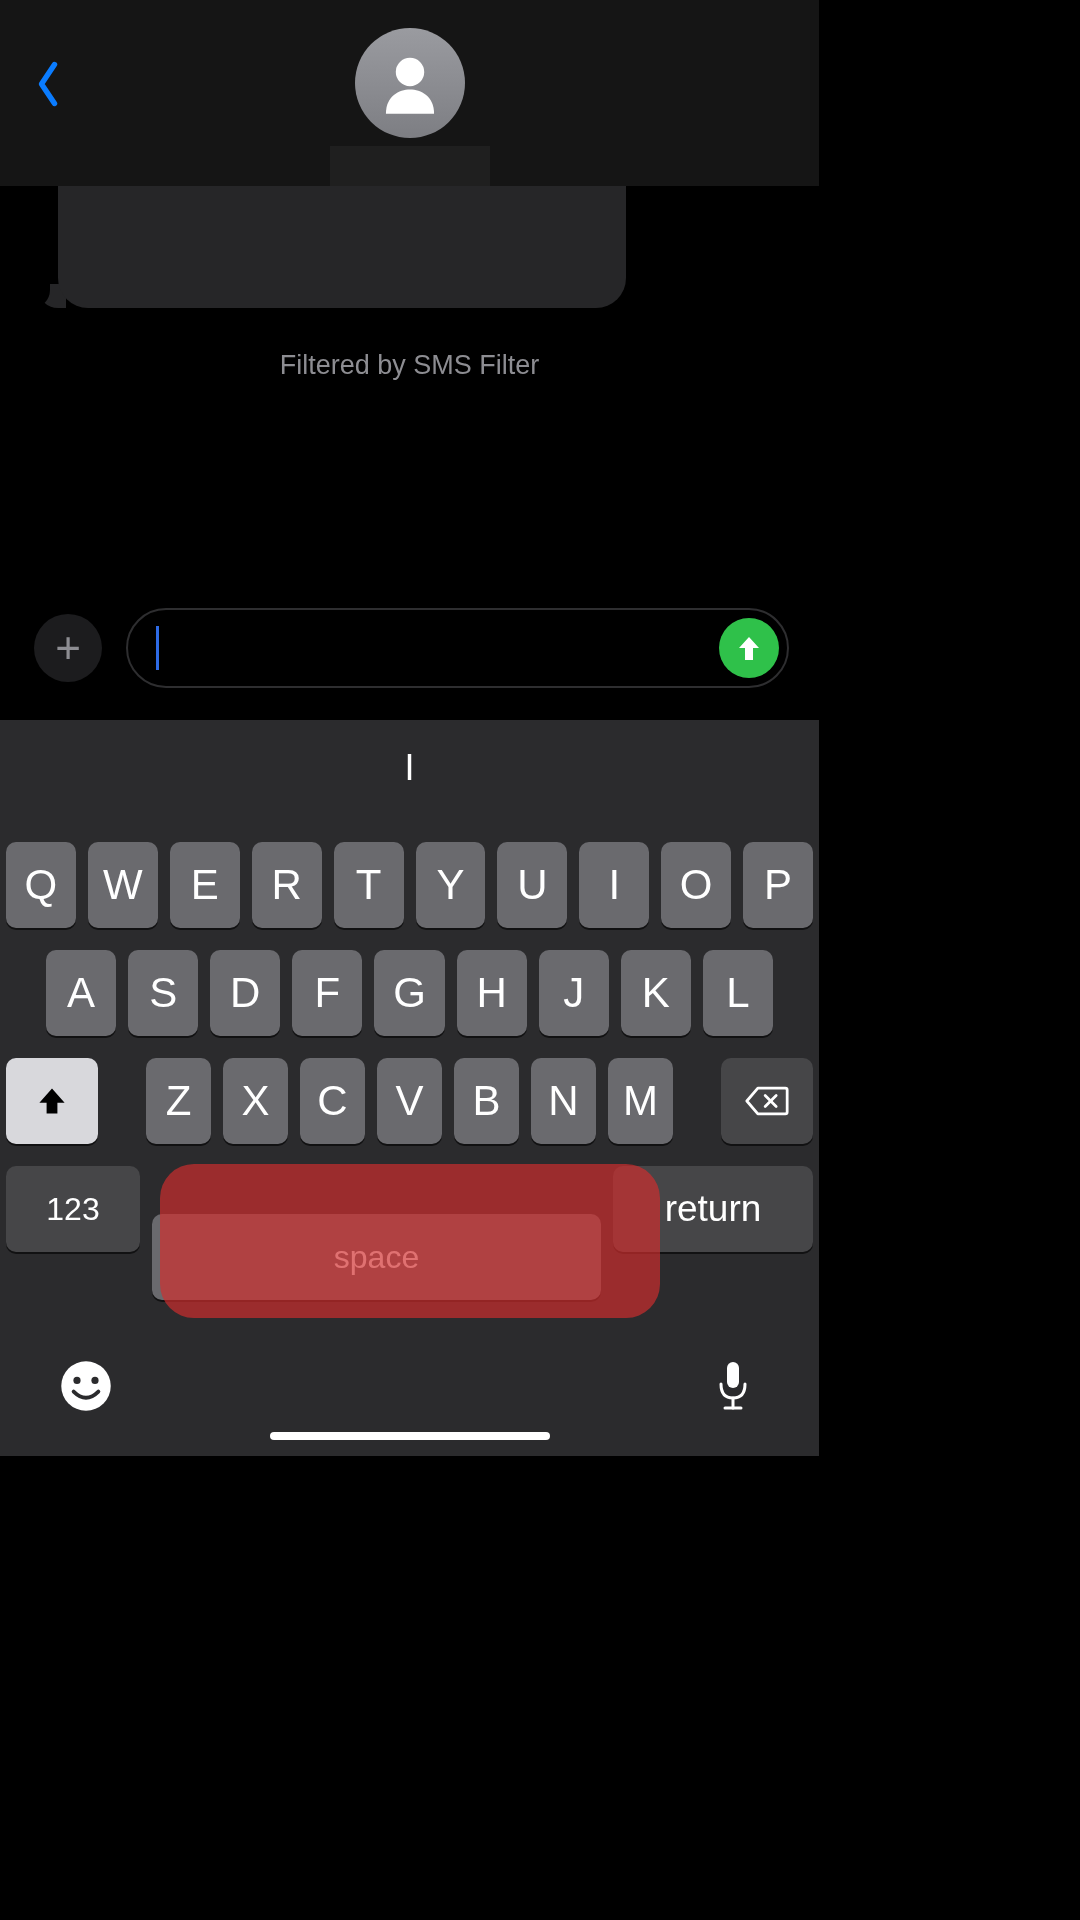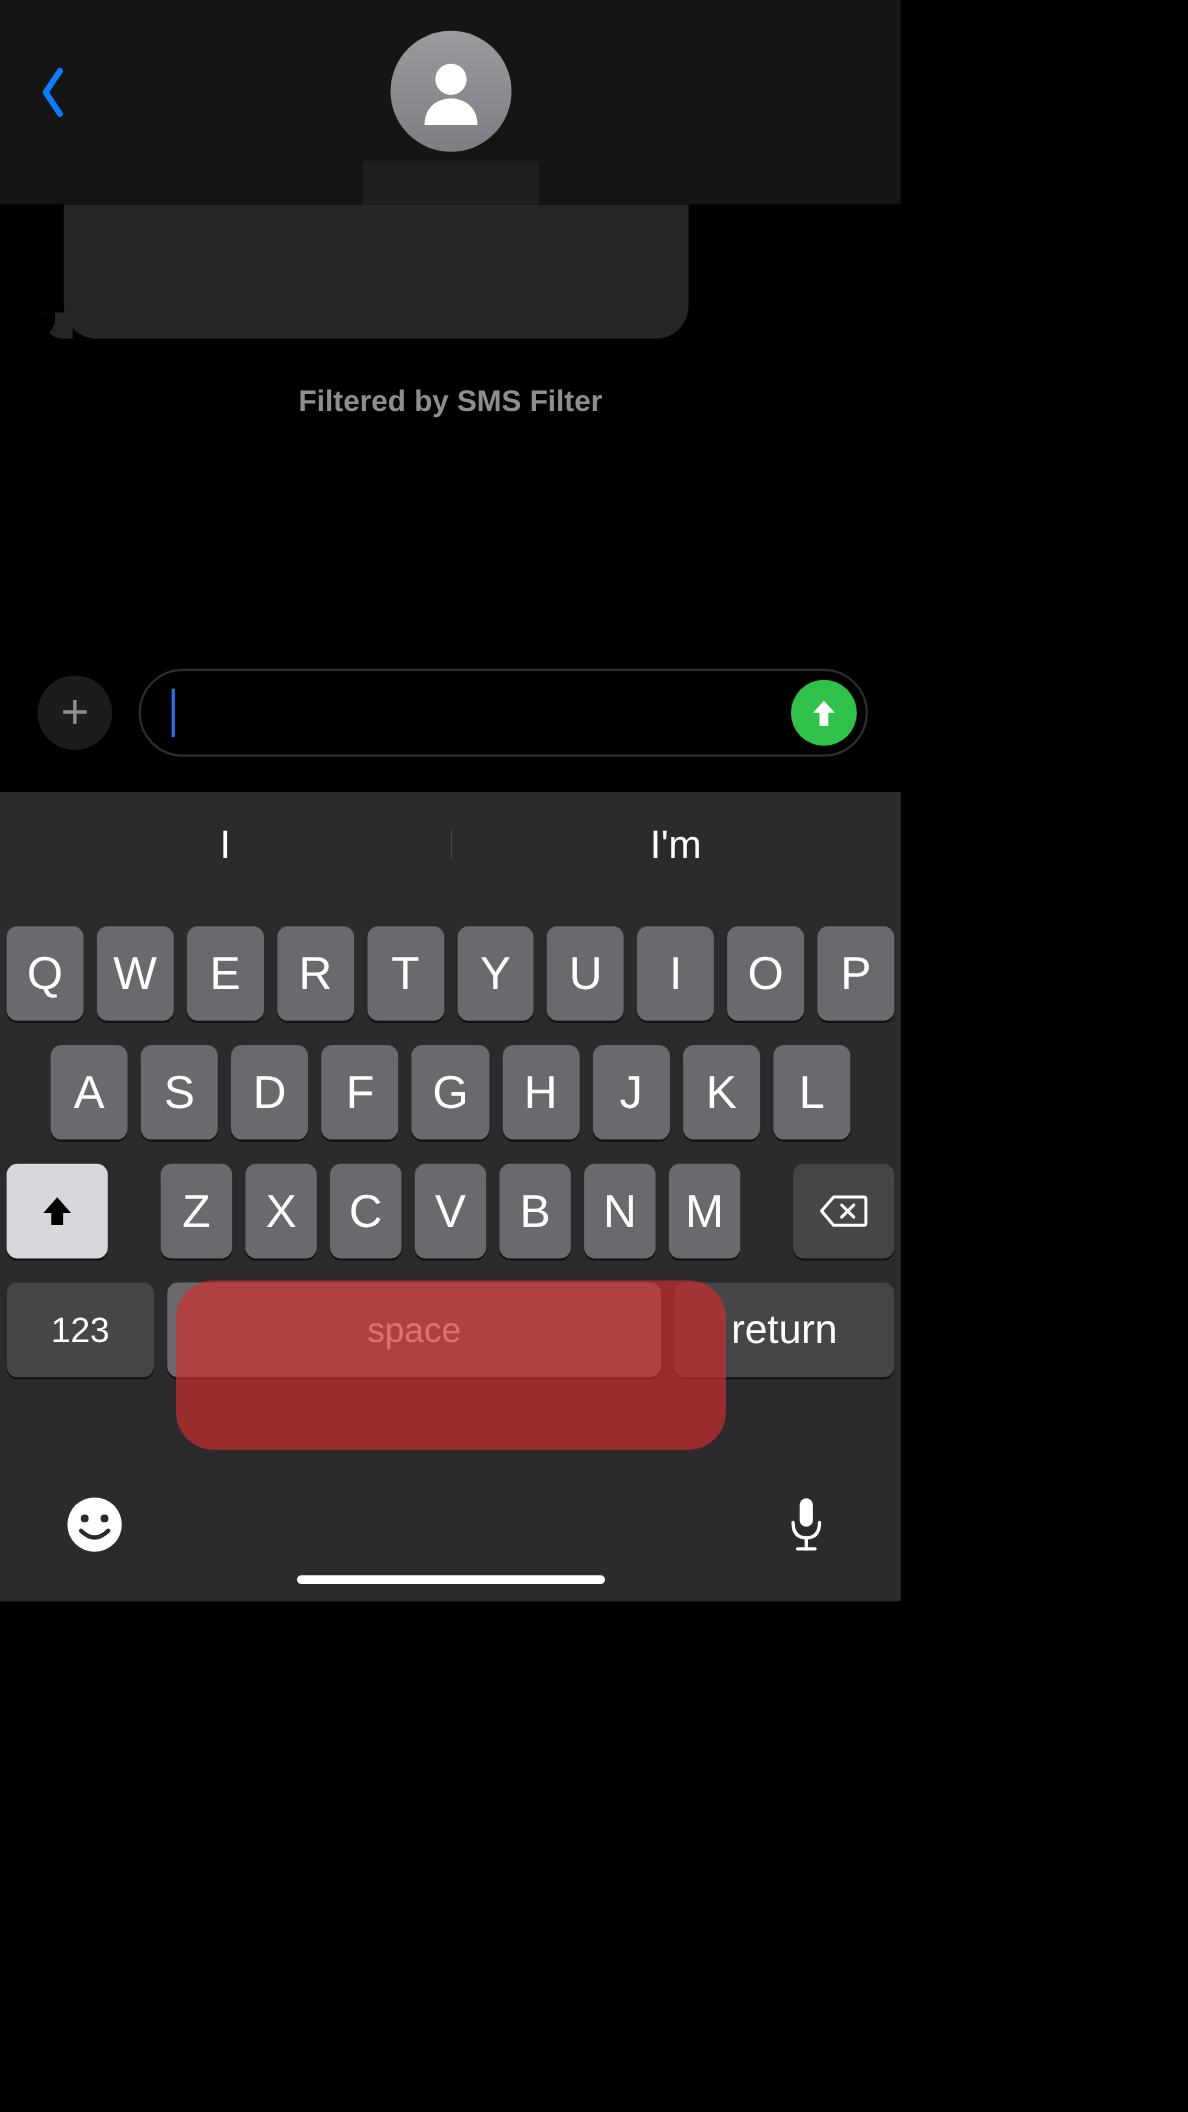--- a/index.html
+++ b/index.html
@@ -96,21 +96,21 @@
     border-bottom-right-radius: 18px;
   }
   .filter-label {
     position: absolute;
     top: 164px;
     left: 0;
     width: 100%;
     text-align: center;
     font-size: 27px;
     color: #8d8d92;
-    font-weight: 700;
+    font-weight: 400;
   }
 
   
   .input-row {
     position: absolute;
     left: 0;
     top: 604px;
     width: 100%;
     height: 88px;
     display: flex;
@@ -230,20 +230,21 @@
   .krow.r4 {
   }
   .key.numbers {
     flex: 0 0 134px;
     font-size: 32px;
   }
   .key.space {
     flex: 1;
     background: #6a6a6e;
     font-size: 32px;
+    margin-top: 48px;
   }
   .key.return {
     flex: 0 0 200px;
     font-size: 37px;
   }
   .bottom-strip {
     position: absolute;
     bottom: 0;
     left: 0;
     width: 100%;
@@ -315,21 +316,20 @@
         <svg viewBox="0 0 32 32">
           <path d="M16 5 L26 16 L20 16 L20 28 L12 28 L12 16 L6 16 Z" fill="#fff"></path>
         </svg>
       </div>
     </div>
   </div>
 
   <div class="keyboard">
     <div class="suggest-row">
       <div class="suggest-cell">I</div>
-      <div class="suggest-cell">I'm</div>
     </div>
 
     <div class="key-rows">
       <div class="krow r1">
         <div class="key">Q</div>
         <div class="key">W</div>
         <div class="key">E</div>
         <div class="key">R</div>
         <div class="key">T</div>
         <div class="key">Y</div>

